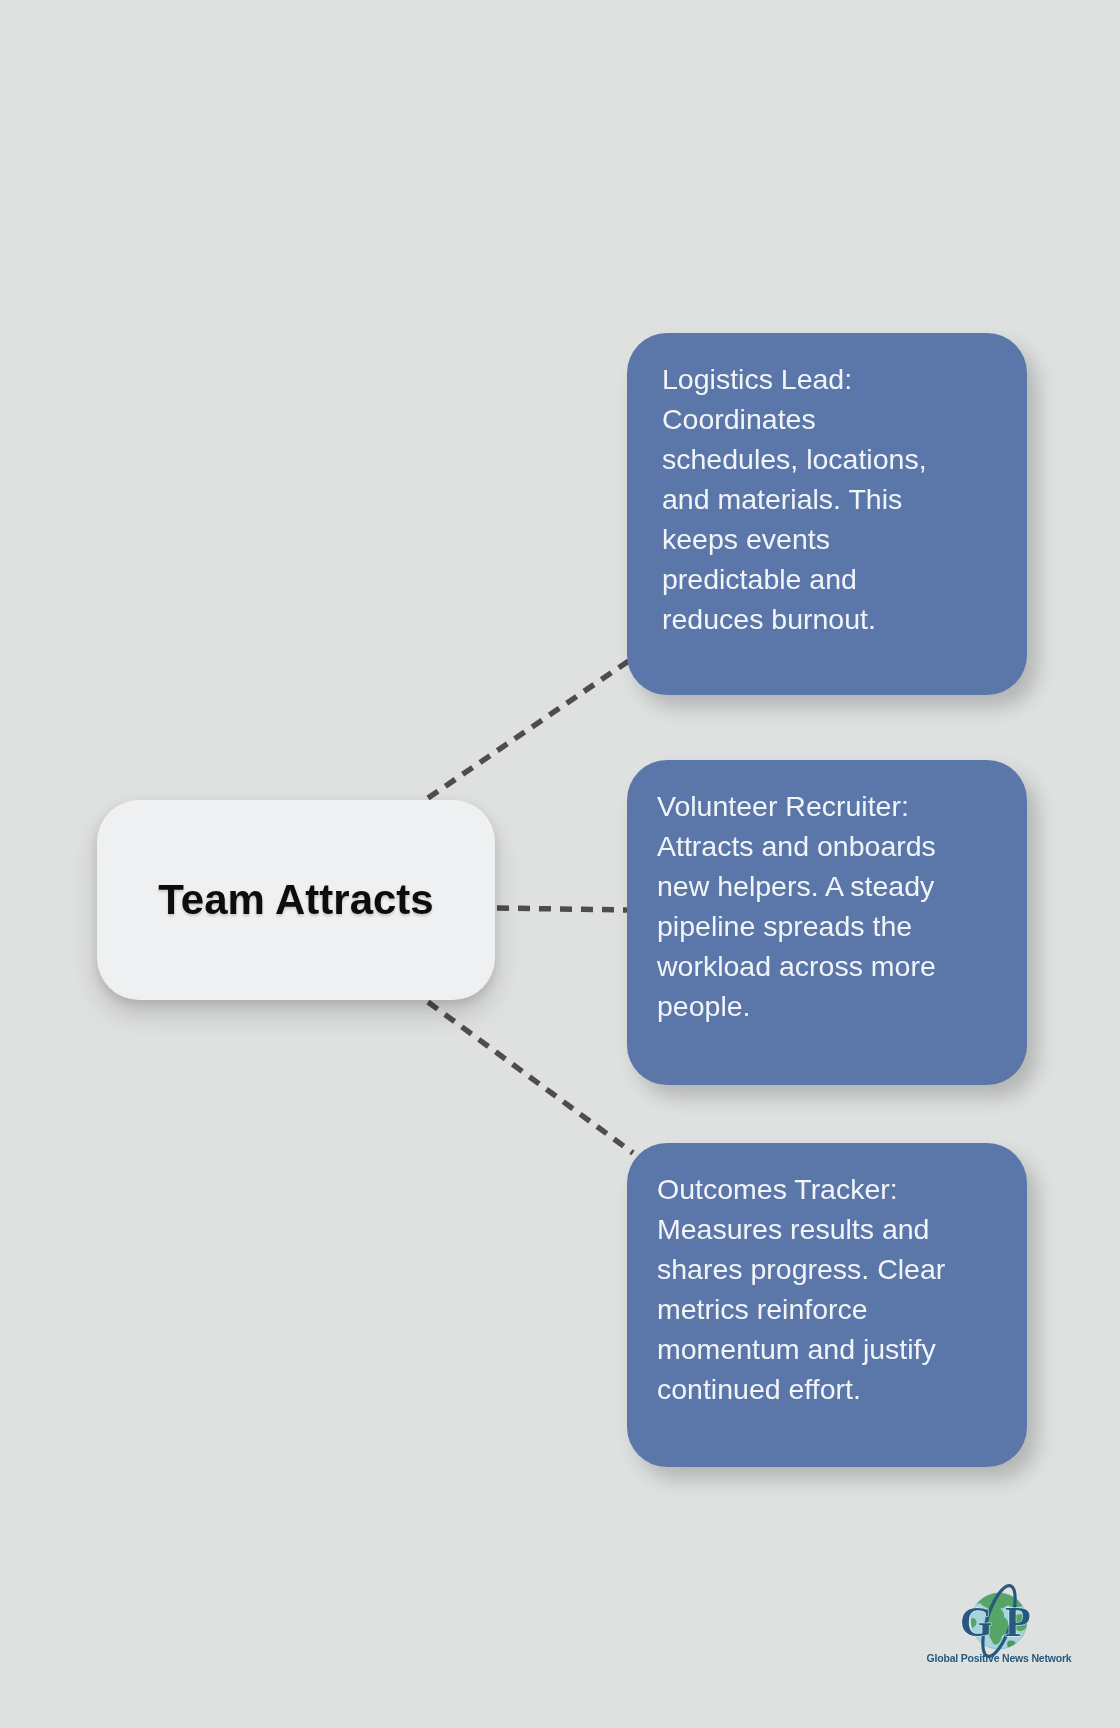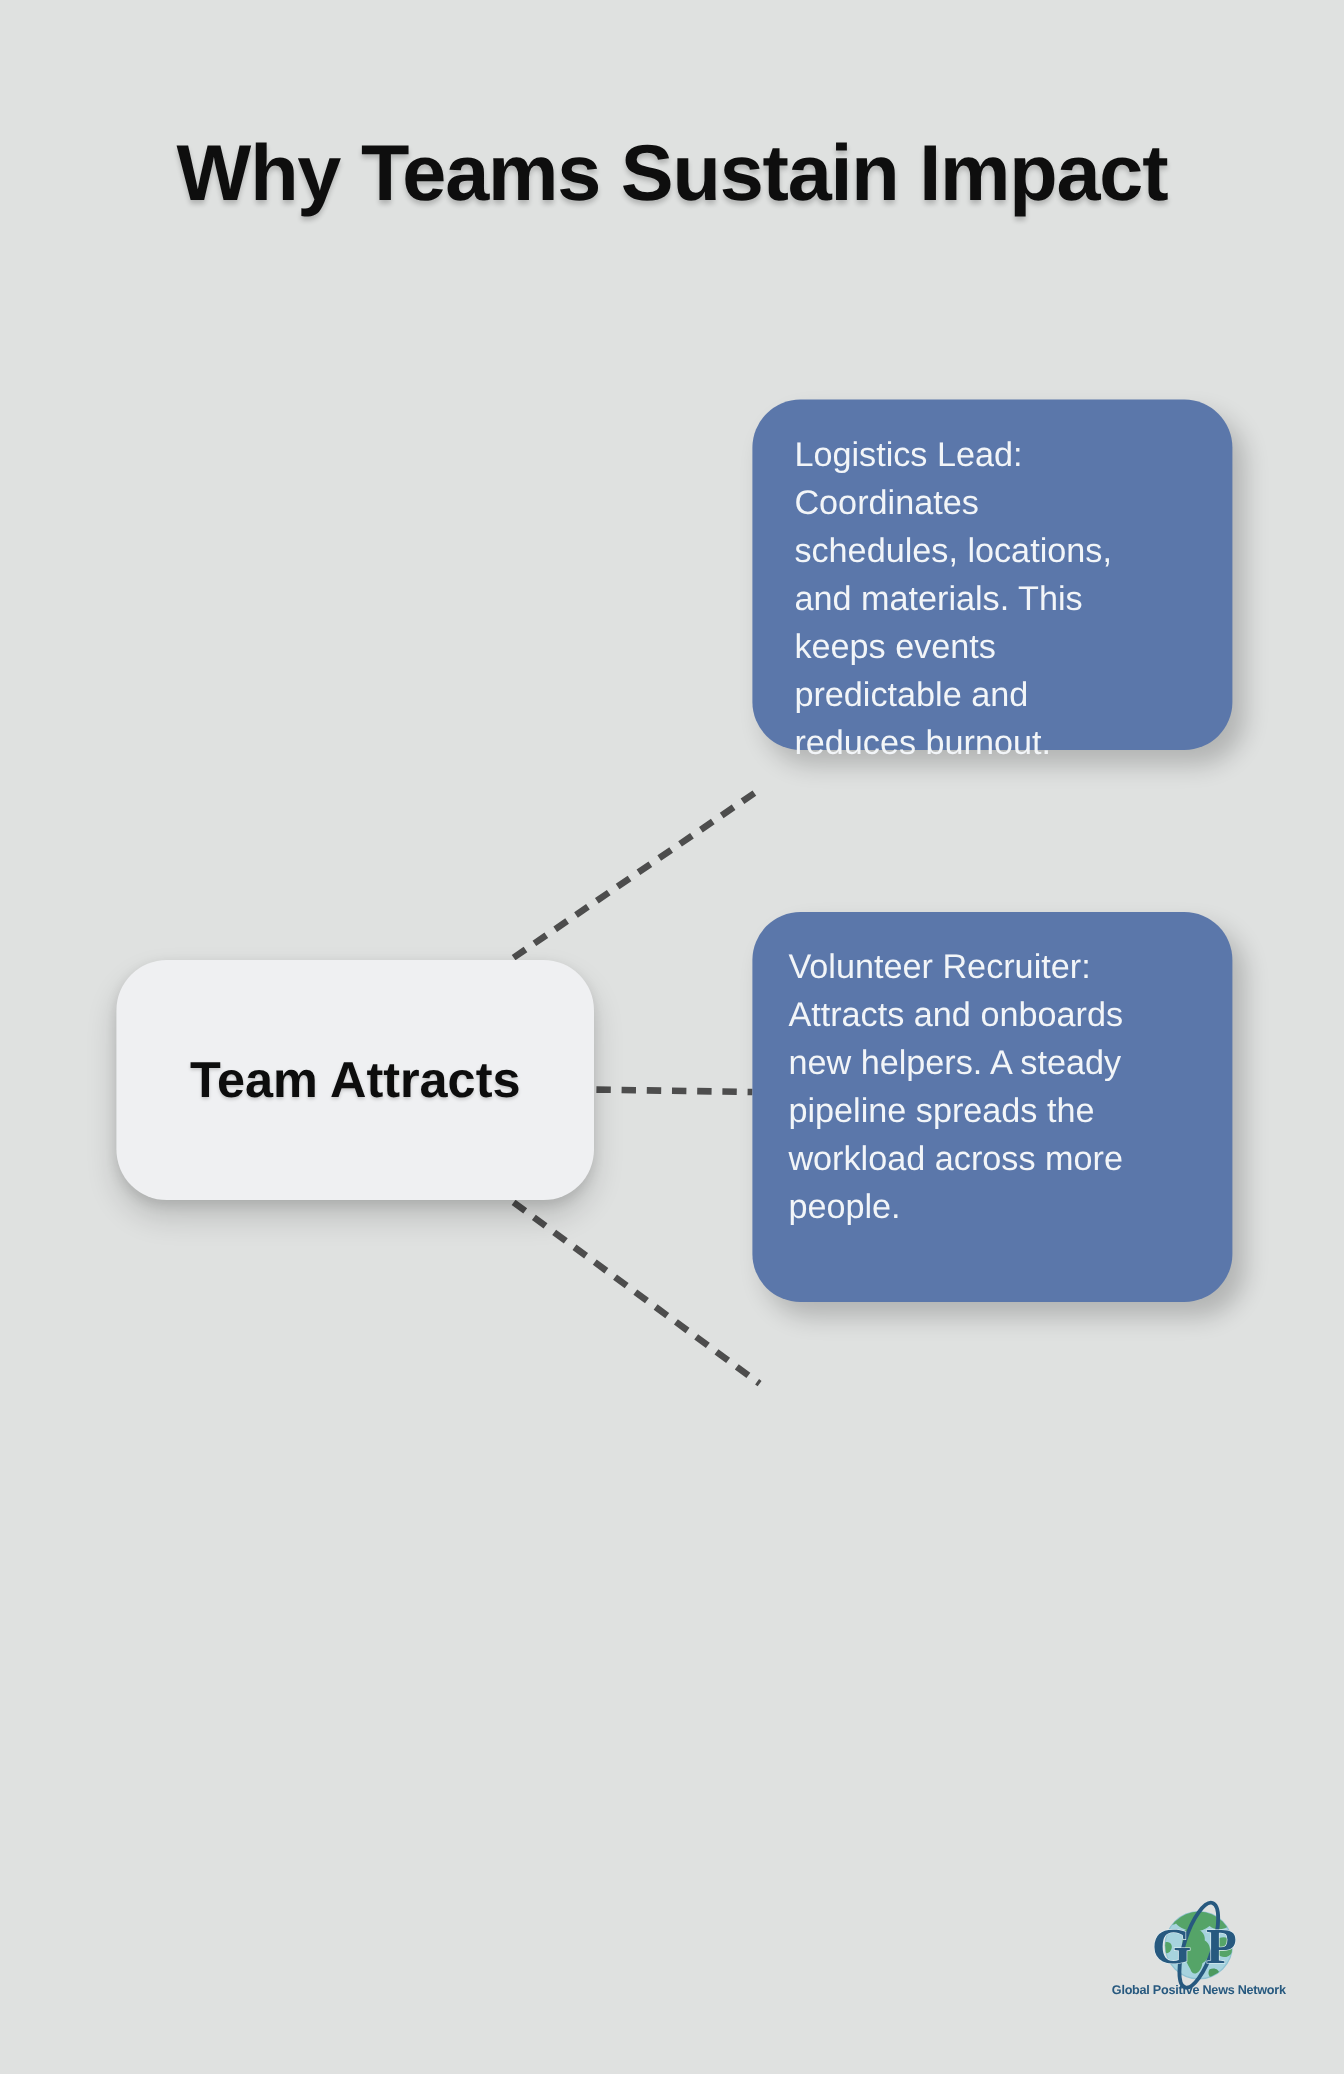--- a/index.html
+++ b/index.html
@@ -29,39 +29,38 @@
   }
   .node {
     position:absolute; left:627px; width:400px; box-sizing:border-box;
     background:var(--node-fill,#5b77aa); border-radius:40px;
     color:var(--node-text,#f2f5f8);
     font-size:28.5px; line-height:40px;
     padding:26px 22px 0 30px;
     white-space:pre-line;
     box-shadow:10px 12px 20px rgba(0,0,0,0.20);
   }
-  .node-1 { top:333px; height:292px;padding-left:35px; }
+  .node-1 { top:333px; height:362px;padding-left:35px; }
   .node-2 { top:760px; height:325px; }
   .node-3 { top:1143px; height:324px; }
   .logo { position:absolute; left:920px; top:1575px; }
   .logo-letter {
     font-family:"Liberation Serif", serif; font-weight:700; font-size:42px;
     fill:var(--logo-blue,#27597f); stroke:#e4f0f4; stroke-width:1px; paint-order:stroke;
   }
   .logo-caption {
     font-family:"Liberation Sans", sans-serif; font-weight:700; font-size:10.5px;
     letter-spacing:-0.2px; fill:var(--logo-blue,#1d5c80);
   }
 </style>
 </head>
 <body>
 
 <div class="canvas">
 
-  <h1 class="title">Why Teams Sustain Impact</h1>
 
   <svg class="connectors" width="1120" height="1728" viewBox="0 0 1120 1728">
     <line x1="428" y1="798" x2="630" y2="660" stroke="#4d4d4d" stroke-width="5.5" stroke-dasharray="12 9"></line>
     <line x1="497" y1="908" x2="627" y2="910" stroke="#4d4d4d" stroke-width="5.5" stroke-dasharray="12 9"></line>
     <line x1="428" y1="1002" x2="633" y2="1153" stroke="#4d4d4d" stroke-width="5.5" stroke-dasharray="12 9"></line>
   </svg>
 
   <div class="root-node">
     <span class="root-label">Team Attracts</span>
   </div>
@@ -72,20 +71,26 @@
 and materials. This
 keeps events
 predictable and
 reduces burnout.</div>
   <div class="node node-2">Volunteer Recruiter:
 Attracts and onboards
 new helpers. A steady
 pipeline spreads the
 workload across more
 people.</div>
+  <div class="node node-3">Outcomes Tracker:
+Measures results and
+shares progress. Clear
+metrics reinforce
+momentum and justify
+continued effort.</div>
 
   <svg class="logo" width="160" height="95" viewBox="0 0 160 95">
     <circle cx="79" cy="46" r="28" fill="#a7d3de" stroke="#8fc2d2" stroke-width="1"></circle>
     <clipPath id="globeClip">
         <circle cx="79" cy="46" r="28"></circle>
       </clipPath>
     <g clip-path="url(#globeClip)" fill="#55a468">
       <path d="M52,22 C60,13 75,11 84,18 C92,11 105,16 109,24 C105,33 94,35 88,30 C80,37 66,35 60,28 C55,31 49,28 52,22 Z"></path>
       <path d="M67,34 C76,29 85,34 84,42 C91,46 89,57 82,61 C81,69 74,73 72,66 C67,58 63,46 67,34 Z"></path>
       <path d="M96,40 C104,37 109,44 107,52 C102,59 93,56 92,48 Z"></path>

